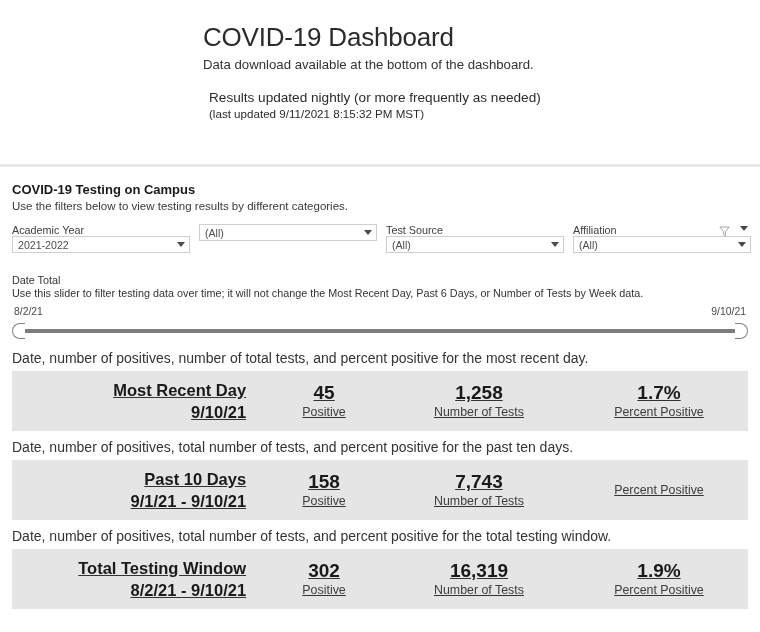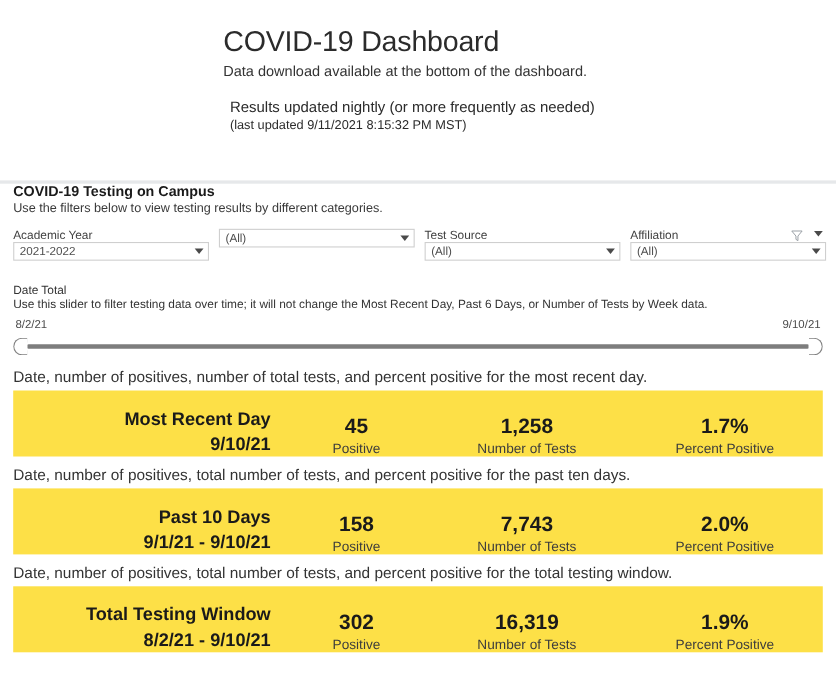--- a/index.html
+++ b/index.html
@@ -88,20 +88,21 @@
   }
 
   
   .section {
     padding: 0 12px;
   }
   .sec-title {
     font-size: 13px;
     font-weight: bold;
     color: #1a1a1a;
+    margin-top: 16px;
   }
   .sec-desc {
     font-size: 11.5px;
     color: #3a3a3a;
     margin-top: 3px;
   }
 
   .filter-row {
     position: relative;
     margin-top: 12px;
@@ -208,24 +209,25 @@
   }
 
   
   .stat-group { margin-top: 8px; }
   .stat-caption {
     font-size: 14px;
     color: #333333;
     margin-bottom: 5px;
   }
   .stat-panel {
-    background: #fde047;
+    background: #e5e5e5;
     height: 60px;
     display: flex;
-    align-items: flex-end;
+    align-items: center;
+    text-decoration: underline;
   }
   .sp-label {
     width: 252px;
     text-align: right;
     padding-right: 14px;
     font-size: 16.5px;
     font-weight: bold;
     color: #1a1a1a;
     line-height: 1.35;
   }
@@ -359,21 +361,20 @@
       </div>
       <div class="sp-col c1">
         <div class="sp-num">158</div>
         <div class="sp-cap">Positive</div>
       </div>
       <div class="sp-col c2">
         <div class="sp-num">7,743</div>
         <div class="sp-cap">Number of Tests</div>
       </div>
       <div class="sp-col c3">
-        <div class="sp-num">2.0%</div>
         <div class="sp-cap">Percent Positive</div>
       </div>
     </div>
   </div>
 
   <div class="stat-group">
     <div class="stat-caption">Date, number of positives, total number of tests, and percent positive for the total testing window.</div>
     <div class="stat-panel">
       <div class="sp-label">
         <div>Total Testing Window</div>

